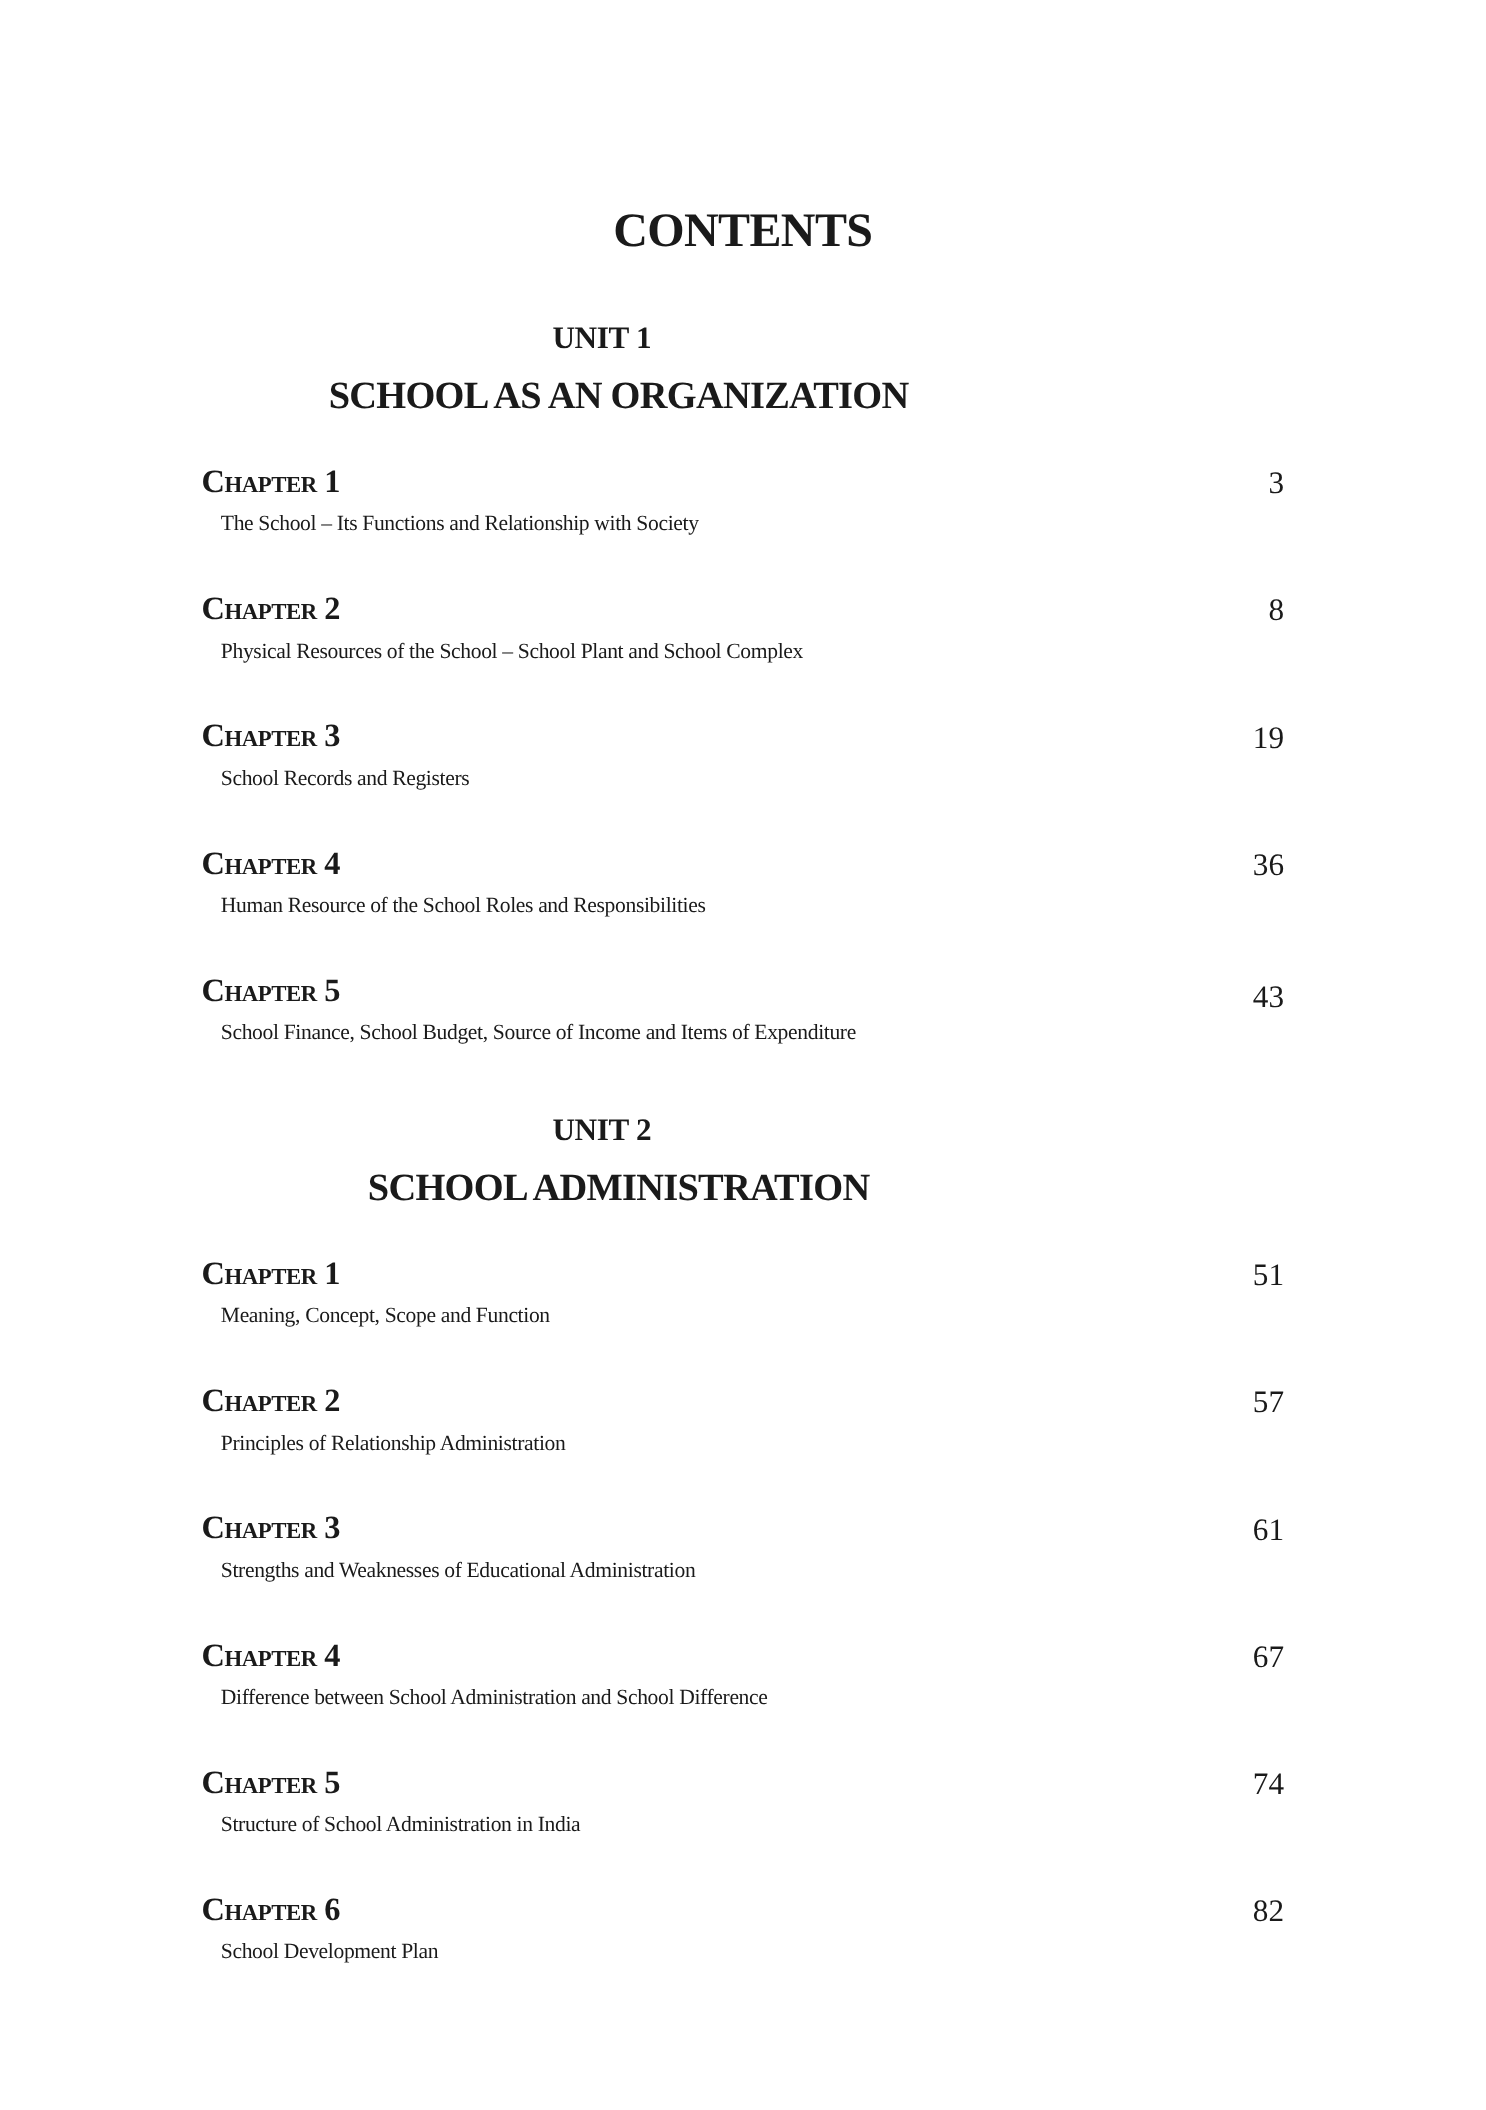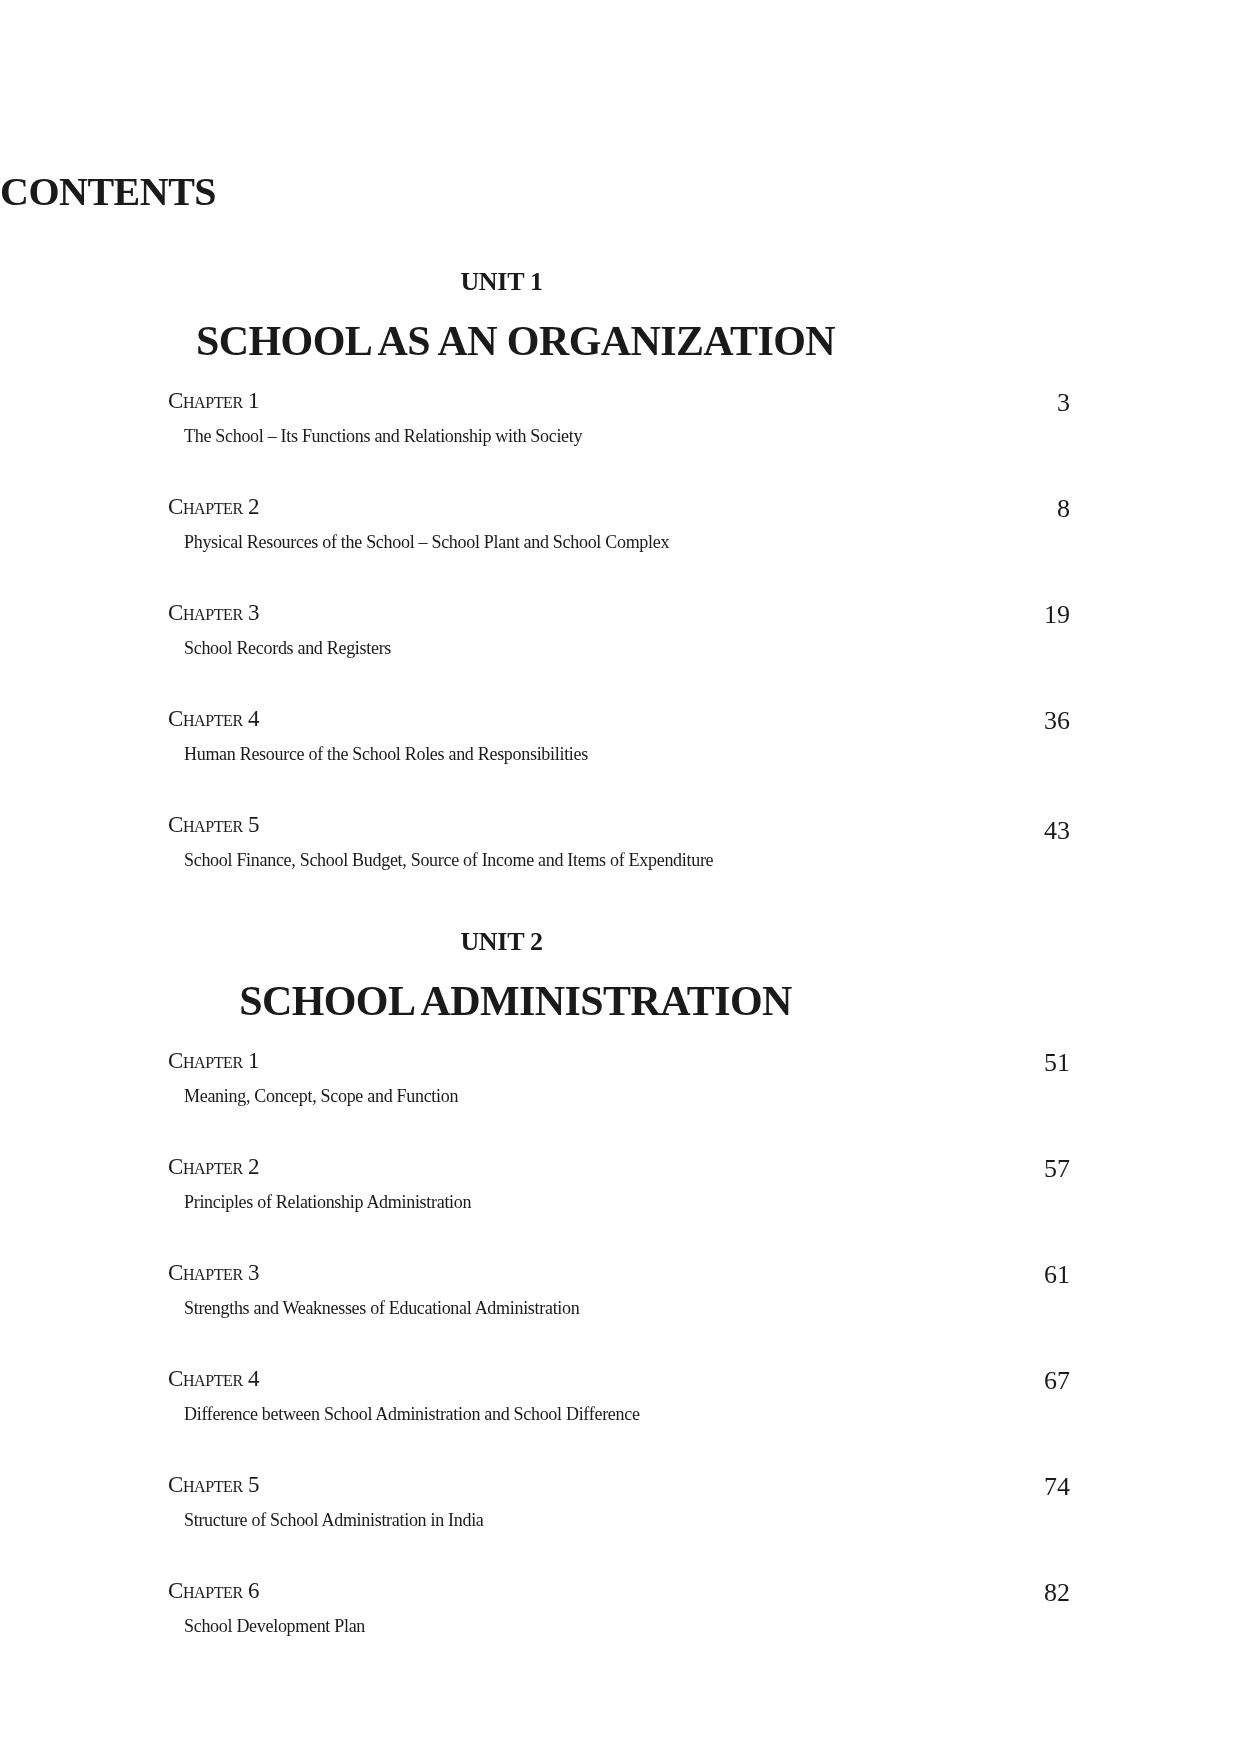--- a/index.html
+++ b/index.html
@@ -20,56 +20,57 @@
       left: 0;
       top: 0;
       width: 1238px;
       height: 1758px;
     }
     .title {
       position: absolute;
       left: 0;
       width: 1238px;
       top: 168px;
+      text-align: center;
       font-weight: bold;
       font-size: 40px;
       letter-spacing: -0.5px;
       line-height: 48px;
     }
     .unit-block {
       position: absolute;
       left: 0;
       width: 1003px;
       text-align: center;
       font-weight: bold;
     }
     .unit-label {
       font-size: 26px;
       line-height: 32px;
       letter-spacing: -0.3px;
     }
     .unit-title {
-      font-size: 42px;
+      font-size: 32px;
       line-height: 44px;
       letter-spacing: -0.6px;
-      margin-top: 21px;
+      margin-top: 9px;
       padding-left: 28px;
     }
     .chapter {
       position: absolute;
       left: 168px;
       width: 900px;
       height: 70px;
     }
     .chapter-label {
       position: absolute;
       left: 0;
       top: 0;
-      font-weight: normal;
-      font-size: 23px;
+      font-weight: bold;
+      font-size: 27px;
       line-height: 34px;
       font-variant: small-caps;
       letter-spacing: -0.4px;
       text-align: center;
     }
     .chapter-page {
       position: absolute;
       right: -2px;
       top: 2px;
       font-size: 26px;

